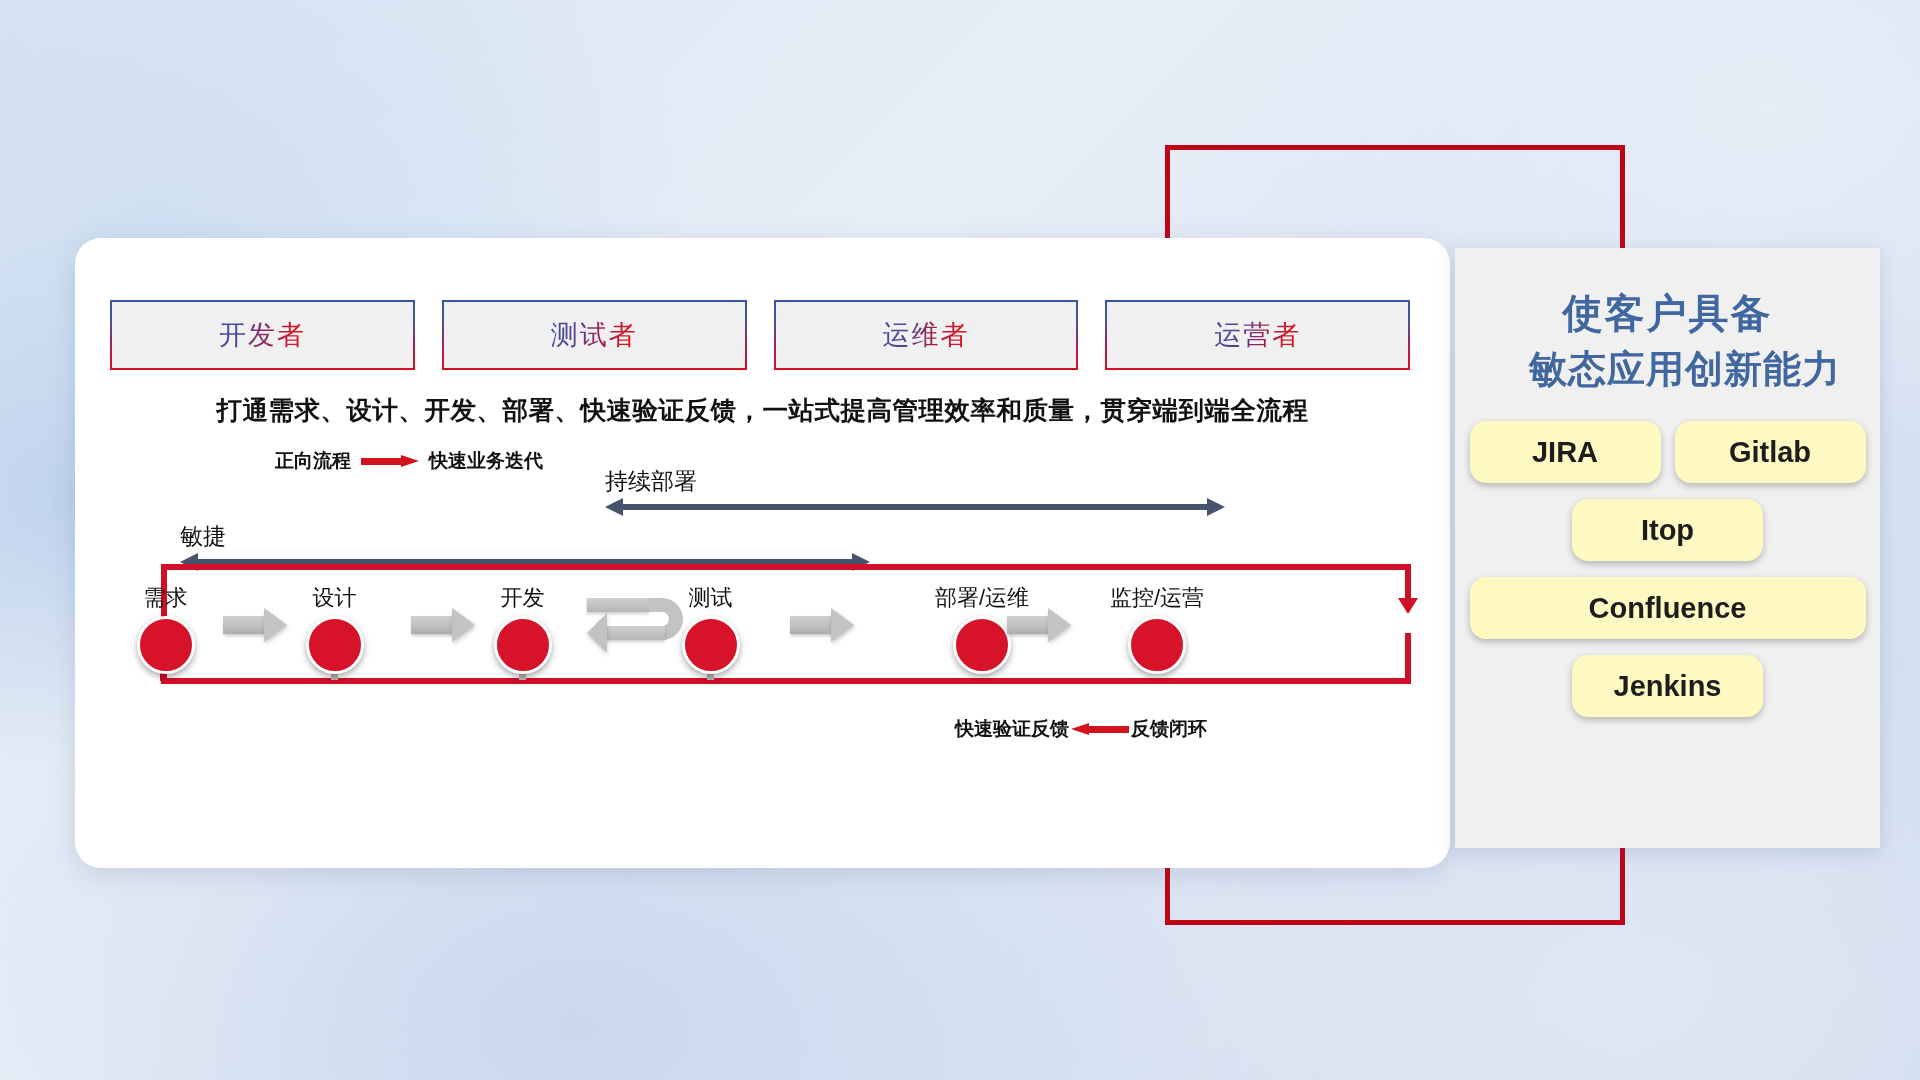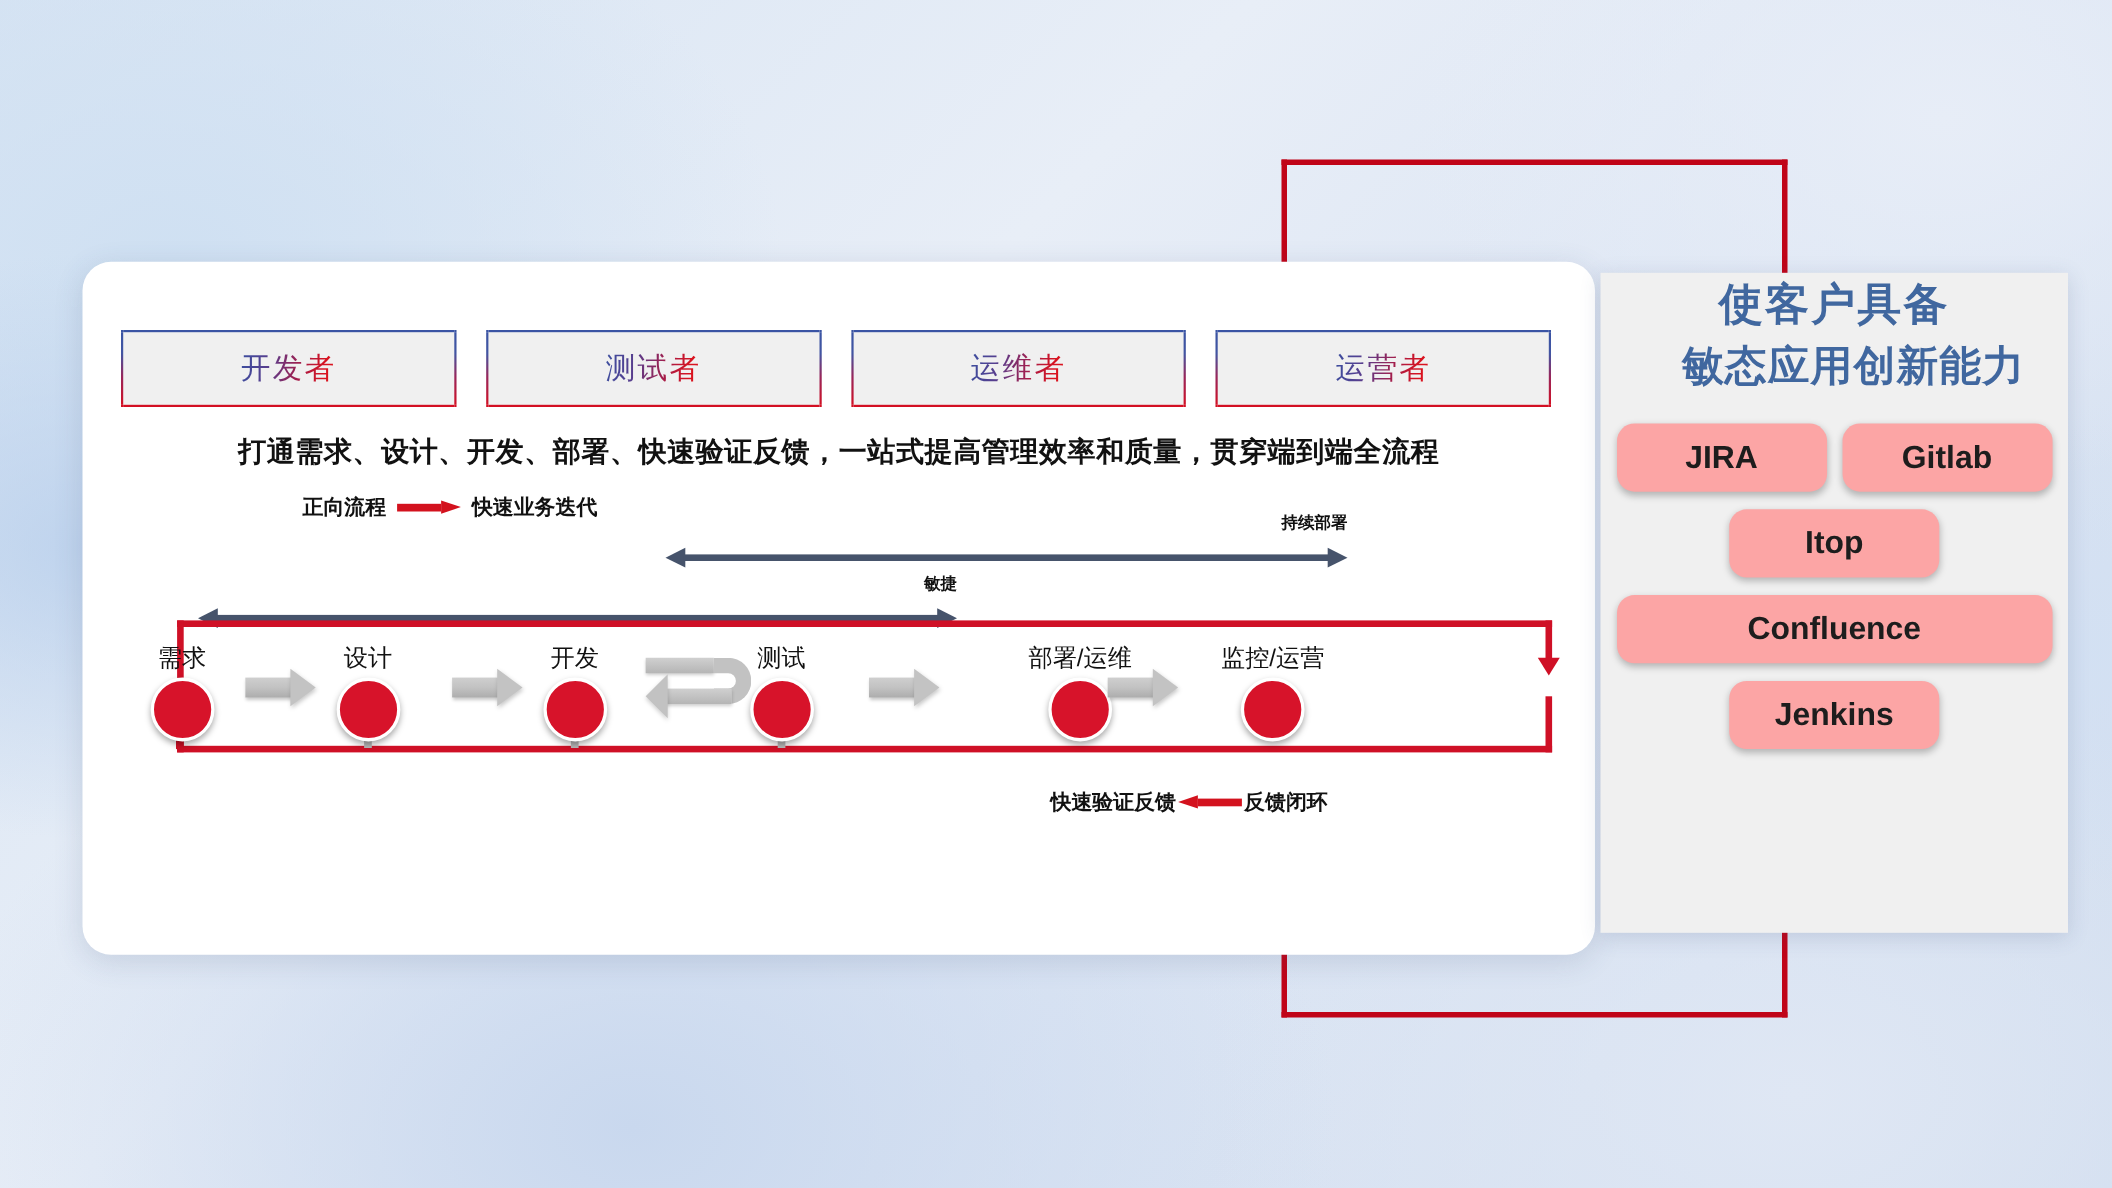--- a/index.html
+++ b/index.html
@@ -128,23 +128,23 @@
   }
   .span-arrow .head-l, .span-arrow .head-r {
     position: absolute; top: 0;
     border-top: 9px solid transparent;
     border-bottom: 9px solid transparent;
   }
   .span-arrow .head-l { left: 0;  border-right: 18px solid #46536B; }
   .span-arrow .head-r { right: 0; border-left: 18px solid #46536B; }
   .span-label {
     position: absolute;
-    width: 100%; text-align: right;
+    width: 100%; text-align: left;
     top: -32px;
-    font-size: 15px; font-weight: bold; color: #111;
+    font-size: 23px; font-weight: normal; color: #111;
   }
 
   
   .stage-node { position: absolute; text-align: center; }
   .stage-name {
     font-size: 22px; color: #111;
     white-space: nowrap;
     margin-bottom: 3px;
   }
   .stage-dot {
@@ -215,38 +215,39 @@
 
   
   #right-panel {
     position: absolute;
     left: 1455px; top: 248px;
     width: 425px; height: 600px;
     background: #f0f0f0;
     box-shadow: 0 4px 18px rgba(60,80,120,.18);
   }
   #panel-heading {
+    padding-top: 36px;
     text-align: center;
     color: #40679F;
     font-weight: bold;
     line-height: 1.45;
   }
   #panel-heading .l1 { font-size: 40px; display: block; letter-spacing: 2px; }
   #panel-heading .l2 { font-size: 38px; display: block; letter-spacing: 1px; margin-left: 35px; }
   #tools {
     margin: 24px auto 0;
     width: 396px;
     display: flex;
     flex-wrap: wrap;
     gap: 16px 14px;
     justify-content: center;
   }
   .tool-chip {
     height: 62px;
-    background: #fca5a5;
+    background: #fef9c3;
     border-radius: 16px;
     box-shadow: 0 3px 7px rgba(0,0,0,.25);
     display: flex; align-items: center; justify-content: center;
     font-size: 29px; font-weight: bold; color: #1d1d1d;
   }
   .tool-chip.half { width: 191px; }
   .tool-chip.full { width: 396px; }
 </style>
 </head>
 <body>

